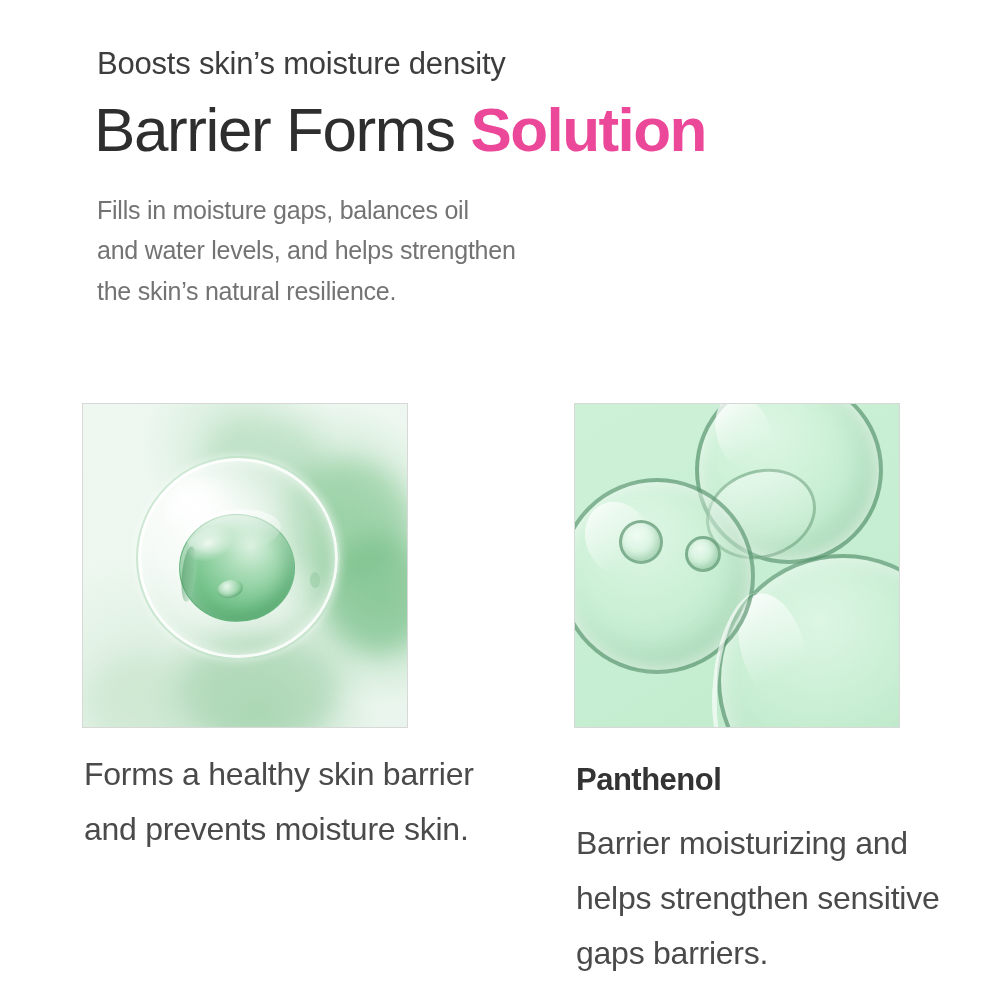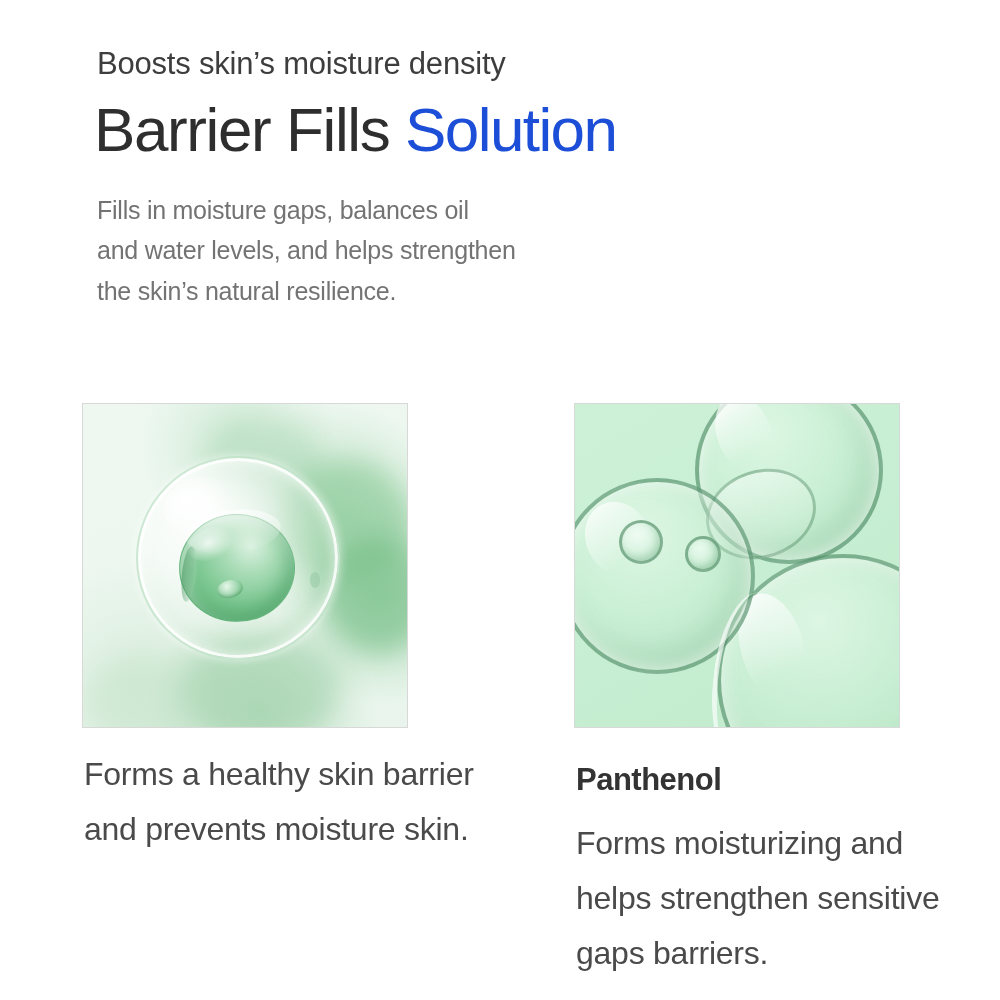--- a/index.html
+++ b/index.html
@@ -43,22 +43,22 @@
     margin-top: 14px;
     margin-left: -3px;
     font-size: 62px;
     font-weight: 400;
     line-height: 1.1;
     letter-spacing: -1.4px;
     color: #2e2e2e;
     white-space: nowrap;
   }
   .title .accent {
-    color: #1d4ed8;
-    font-weight: 400;
+    color: #ec4899;
+    font-weight: 700;
     letter-spacing: -1.6px;
   }
 
   .lede {
     margin-top: 26px;
     margin-left: 0px;
     font-size: 25px;
     font-weight: 400;
     line-height: 1.62;
     color: #737373;
@@ -327,21 +327,21 @@
   }
   .card-desc .ln { display: block; white-space: nowrap; }
 </style>
 </head>
 <body>
 
 <div class="page">
 
   <div class="header">
     <div class="eyebrow">Boosts skin’s moisture density</div>
-    <div class="title"><span>Barrier Fills </span><span class="accent">Solution</span></div>
+    <div class="title"><span>Barrier Forms </span><span class="accent">Solution</span></div>
     <div class="lede">
       <span class="ln">Fills in moisture gaps, balances oil</span>
       <span class="ln">and water levels, and helps strengthen</span>
       <span class="ln">the skin’s natural resilience.</span>
     </div>
   </div>
 
   <div class="cards">
 
     <div class="card left">
@@ -369,20 +369,20 @@
         <div class="bub bub-bottom"></div>
         <div class="bub bub-top"></div>
         <div class="bub bub-top-lens"></div>
         <div class="bub bub-left"></div>
         <div class="bub bub-sm1"></div>
         <div class="bub bub-sm2"></div>
         <div class="rim-arc"></div>
       </div>
       <div class="card-title">Panthenol</div>
       <div class="card-desc">
-        <span class="ln">Forms moisturizing and</span>
+        <span class="ln">Barrier moisturizing and</span>
         <span class="ln">helps strengthen sensitive</span>
         <span class="ln">gaps barriers.</span>
       </div>
     </div>
 
   </div>
 </div>
 
 </body></html>

